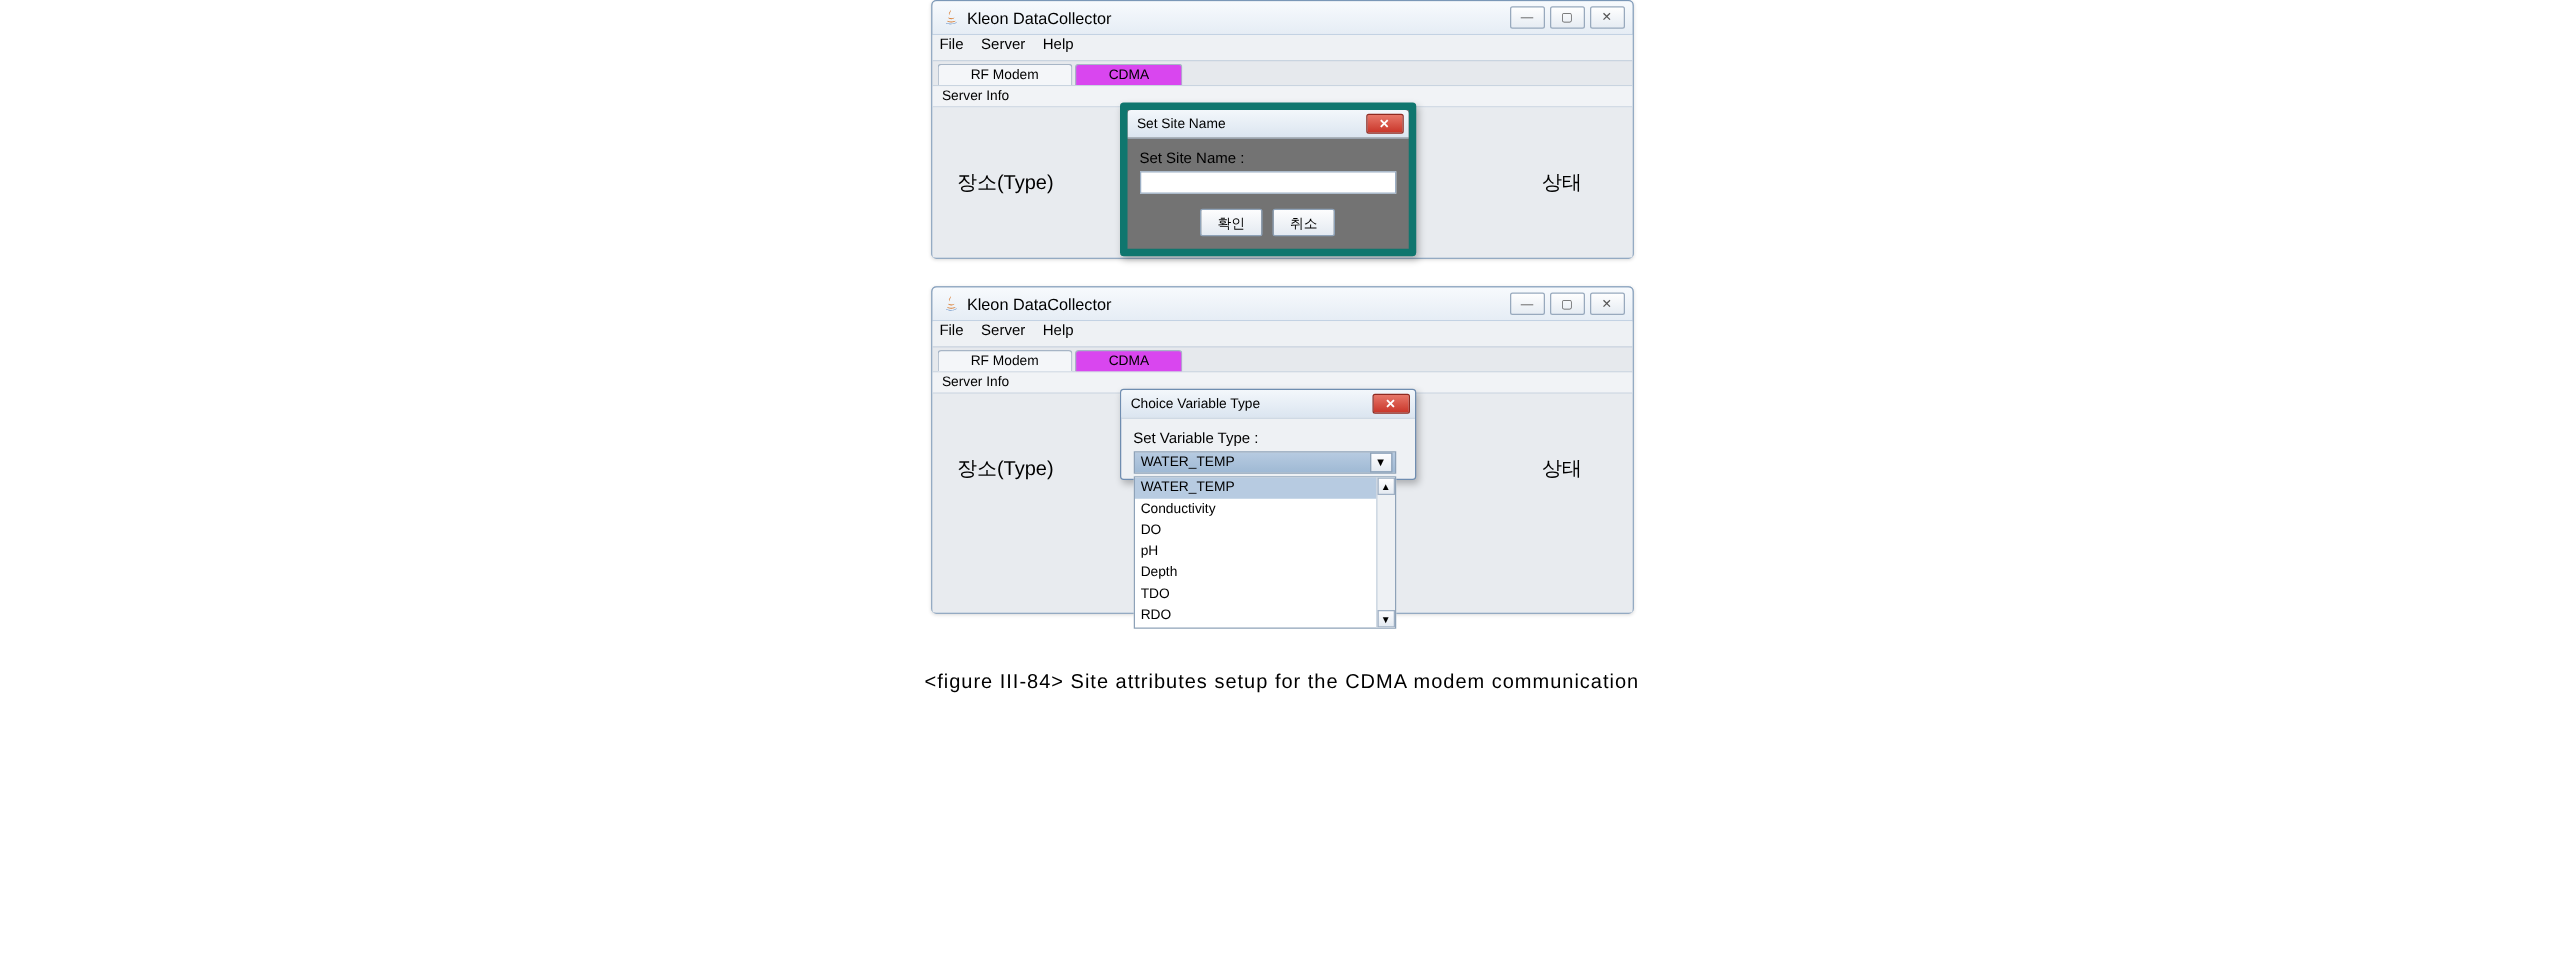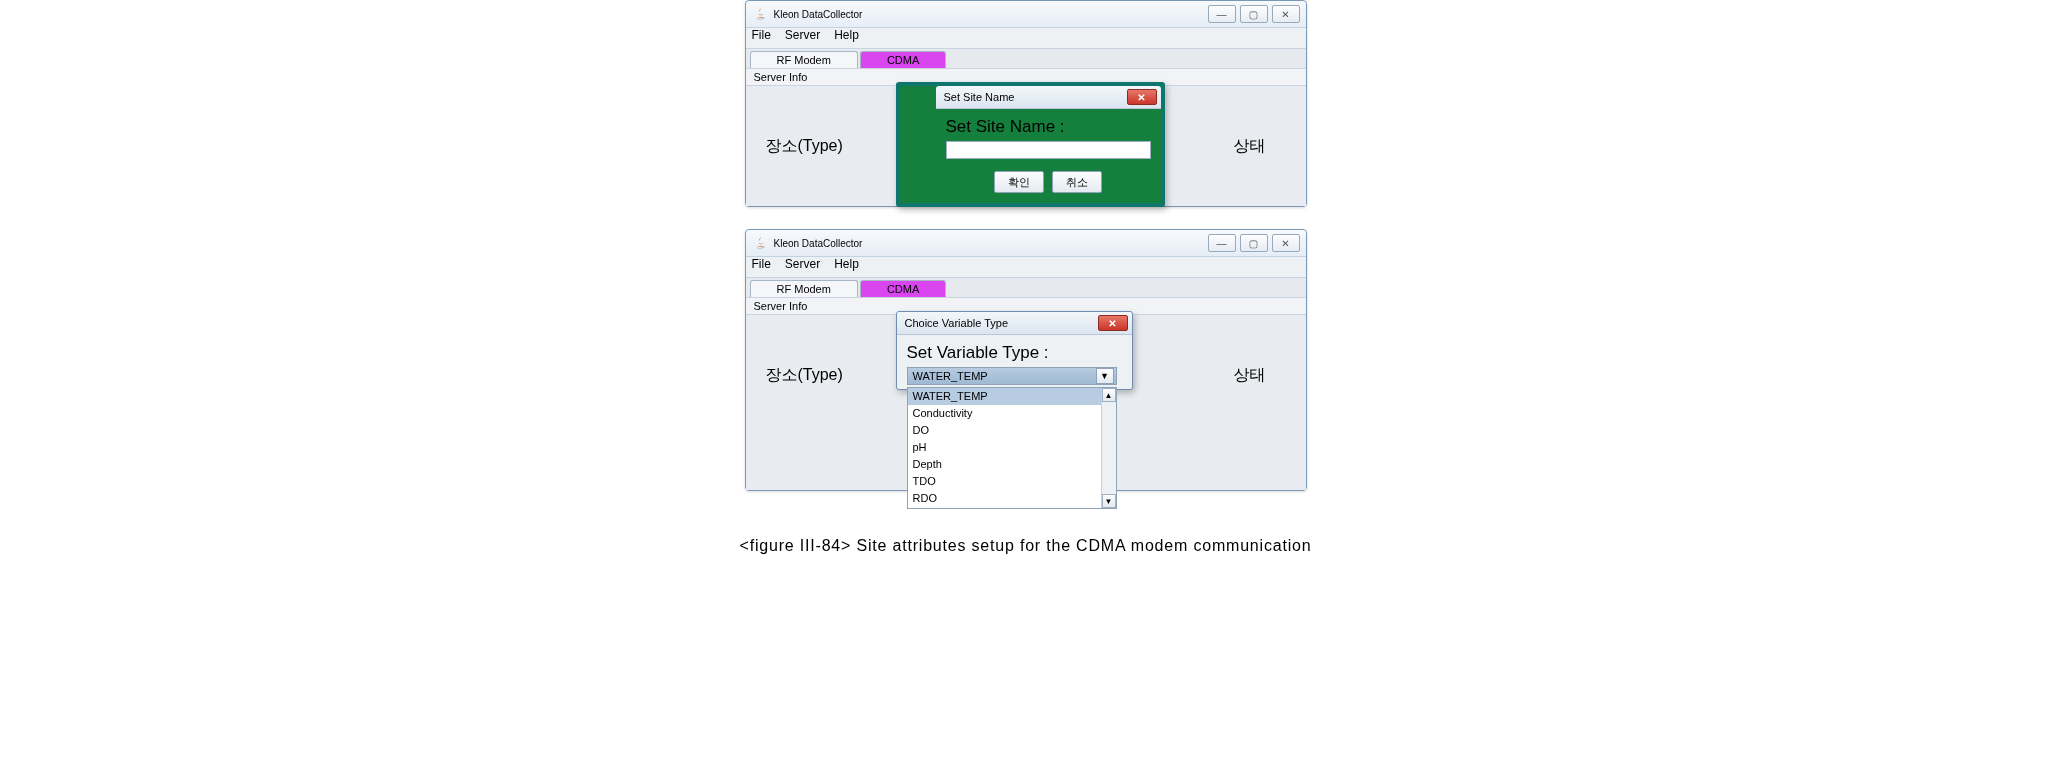--- a/index.html
+++ b/index.html
@@ -63,21 +63,21 @@
   .win-title-left {
     display: flex;
     align-items: center;
     gap: 6px;
   }
   .java-icon {
     width: 14px; height: 14px;
     display: inline-block;
   }
   .java-icon svg { width: 14px; height: 14px; display:block; }
-  .win-title-text { font-size: 10px; }
+  .win-title-text { font-size: 13px; }
   .win-btns {
     display: flex;
     gap: 4px;
   }
   .win-btn {
     width: 26px; height: 16px;
     border: 1px solid #98a9bd;
     border-radius: 2px;
     background: linear-gradient(#fefefe,#e6ecf3);
     display: flex; align-items:center; justify-content:center;
@@ -131,25 +131,24 @@
   }
   .left-label { left: 20px; }
   .right-label { right: 40px; }
 
   
   .modal {
     position: absolute;
     top: -4px;
     left: 150px;
     width: 225px;
-    border: 4px solid #0f766e;
+    border: 6px solid #0f766e;
     border-radius: 3px;
-    background: #15803d;
+    background: #737373;
     box-shadow: 2px 3px 6px rgba(0,0,0,0.25);
-    padding-left: 36px;
   }
   .modal-titlebar {
     height: 22px;
     display:flex; align-items:center; justify-content:space-between;
     padding: 0 4px 0 8px;
     background: linear-gradient(#f3f7fb,#dbe5f0);
     border-bottom: 1px solid #b7c6d8;
     border-radius: 3px 3px 0 0;
     font-size: 11px;
   }
@@ -157,21 +156,21 @@
     width: 28px; height: 14px;
     border-radius: 2px;
     background: linear-gradient(#e77769,#c9362a);
     border: 1px solid #8f2a20;
     display:flex; align-items:center; justify-content:center;
     color:#fff; font-size:10px; font-weight:bold;
   }
   .modal-body {
     padding: 8px 10px 10px 10px;
   }
-  .modal-label { font-size: 17px; margin-bottom: 4px; display:block; }
+  .modal-label { font-size: 12px; margin-bottom: 4px; display:block; }
   .modal-input {
     width: 100%; height: 18px;
     border: 1px solid #9baec4;
     background: #fff;
     box-sizing: border-box;
     font-size: 11px;
     padding: 0 3px;
   }
   .modal-btnrow {
     display:flex; justify-content:center; gap:8px;

